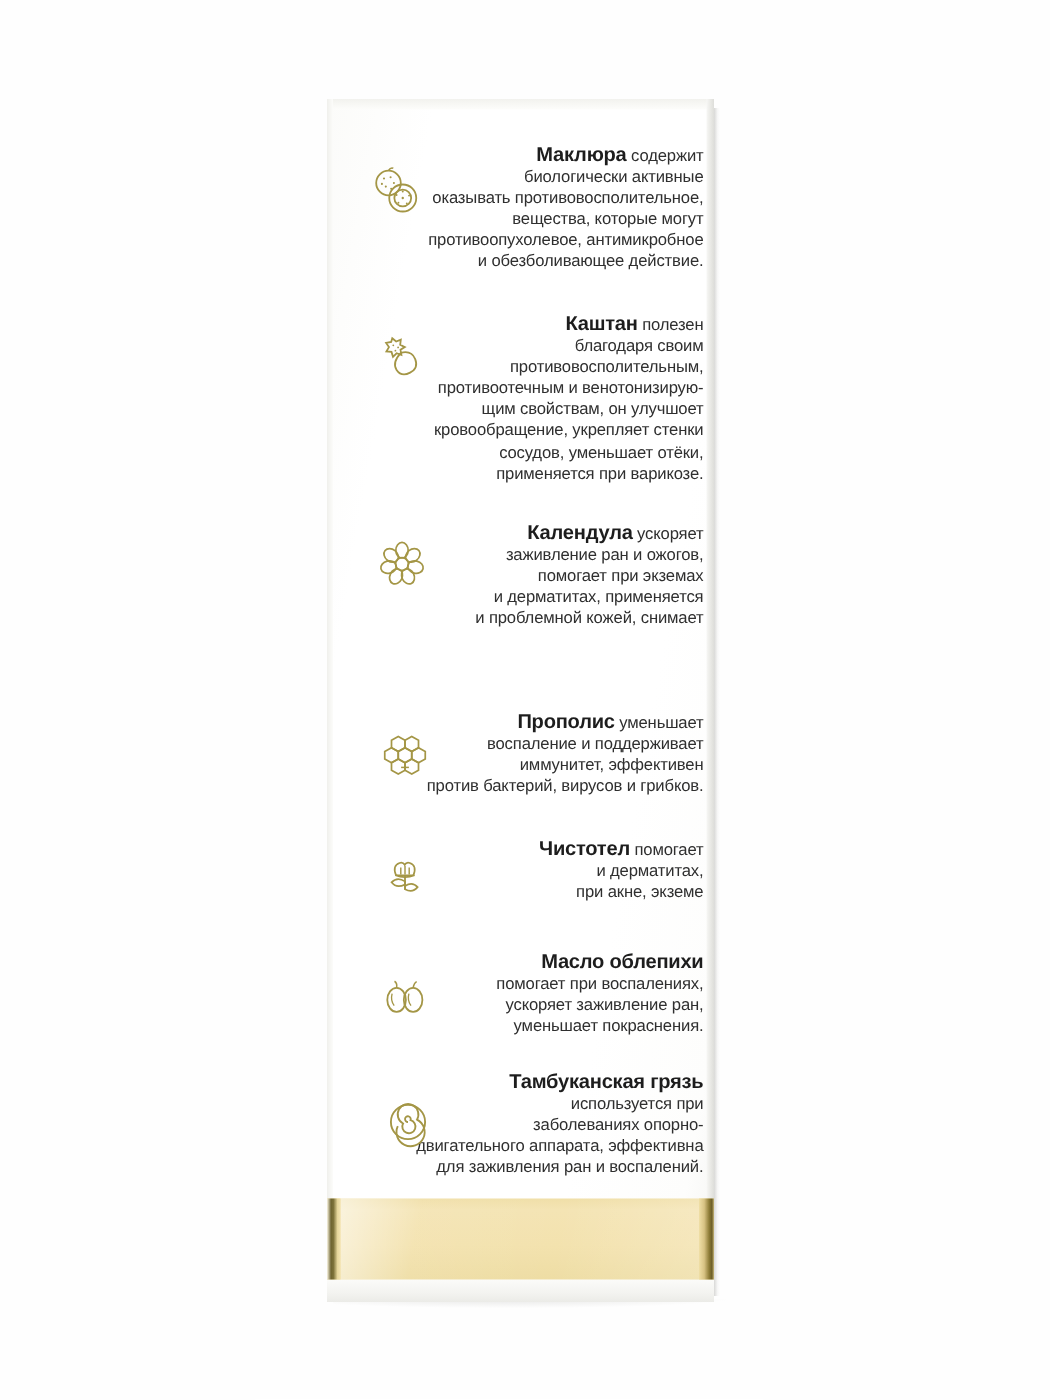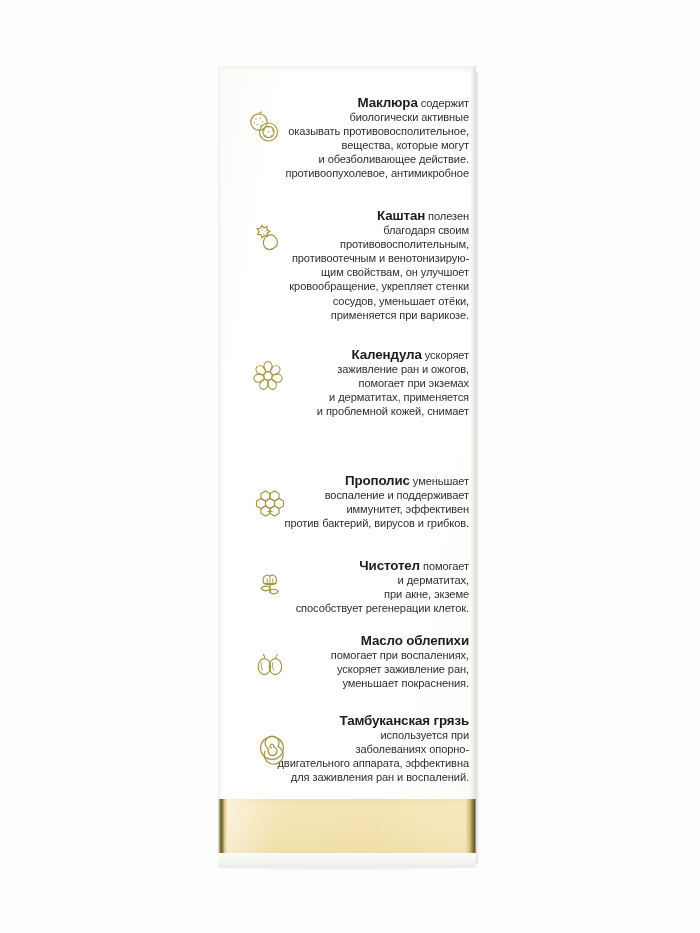--- a/index.html
+++ b/index.html
@@ -197,22 +197,22 @@
                 <circle cx="24.5" cy="24" r="0.8"></circle>
             </g>
           </svg>
         </div>
         <div class="ing-text">
           <span class="ing-name">Маклюра</span>
           <span>содержит</span><br>
           <span class="ing-line">биологически активные</span>
           <span class="ing-line">оказывать противовосполительное,</span>
           <span class="ing-line">вещества, которые могут</span>
+          <span class="ing-line">противоопухолевое, антимикробное</span>
           <span class="ing-line">и обезболивающее действие.</span>
-          <span class="ing-line">противоопухолевое, антимикробное</span>
         </div>
       </div>
 
       <div class="ingredient" id="sec-kashtan">
         <div class="ing-icon">
           <svg viewBox="0 0 40 40" width="40" height="40">
             <g fill="none" stroke="#a49646" stroke-width="1.2">
               <path d="M13.5 6.5 l2.6 2.2 3.1 -1.3 -0.4 3.4 3.1 1.6 -2.9 1.8 0.6 3.4 -3.2 -1.1 -2.4 2.4 -1 -3.3 -3.4 -0.3 1.7 -2.9 -1.9 -2.8 3.4 -0.6z"></path>
               <path d="M19.2 16.2 q7.2 -1.8 9.6 4.2 q2.4 6 -3.4 9 q-5.8 3 -9 -1.8 q-3.2 -4.8 2.8 -11.4z"></path>
             </g>
@@ -298,21 +298,20 @@
               <path d="M20 20.6 q-5.2 -3.4 -9 0.6 q3.4 4.4 9 1.4z"></path>
               <path d="M20 23.6 q5 -3 8.4 0.8 q-3.4 4.2 -8.4 1.4z"></path>
             </g>
           </svg>
         </div>
         <div class="ing-text">
           <span class="ing-name">Чистотел</span>
           <span>помогает</span><br>
           <span class="ing-line">и дерматитах,</span>
           <span class="ing-line">при акне, экземе</span>
-          <span class="ing-line">способствует регенерации клеток.</span>
         </div>
       </div>
 
       <div class="ingredient" id="sec-oblepiha">
         <div class="ing-icon">
           <svg viewBox="0 0 40 40" width="40" height="40">
             <g fill="none" stroke="#a49646" stroke-width="1.2">
               <ellipse cx="14.4" cy="20.6" rx="6.2" ry="8"></ellipse>
               <ellipse cx="25.4" cy="20.6" rx="6.2" ry="8"></ellipse>
               <path d="M14.4 12.6 q0.6 -3.2 -1.4 -4.4" stroke-width="1.05"></path>

